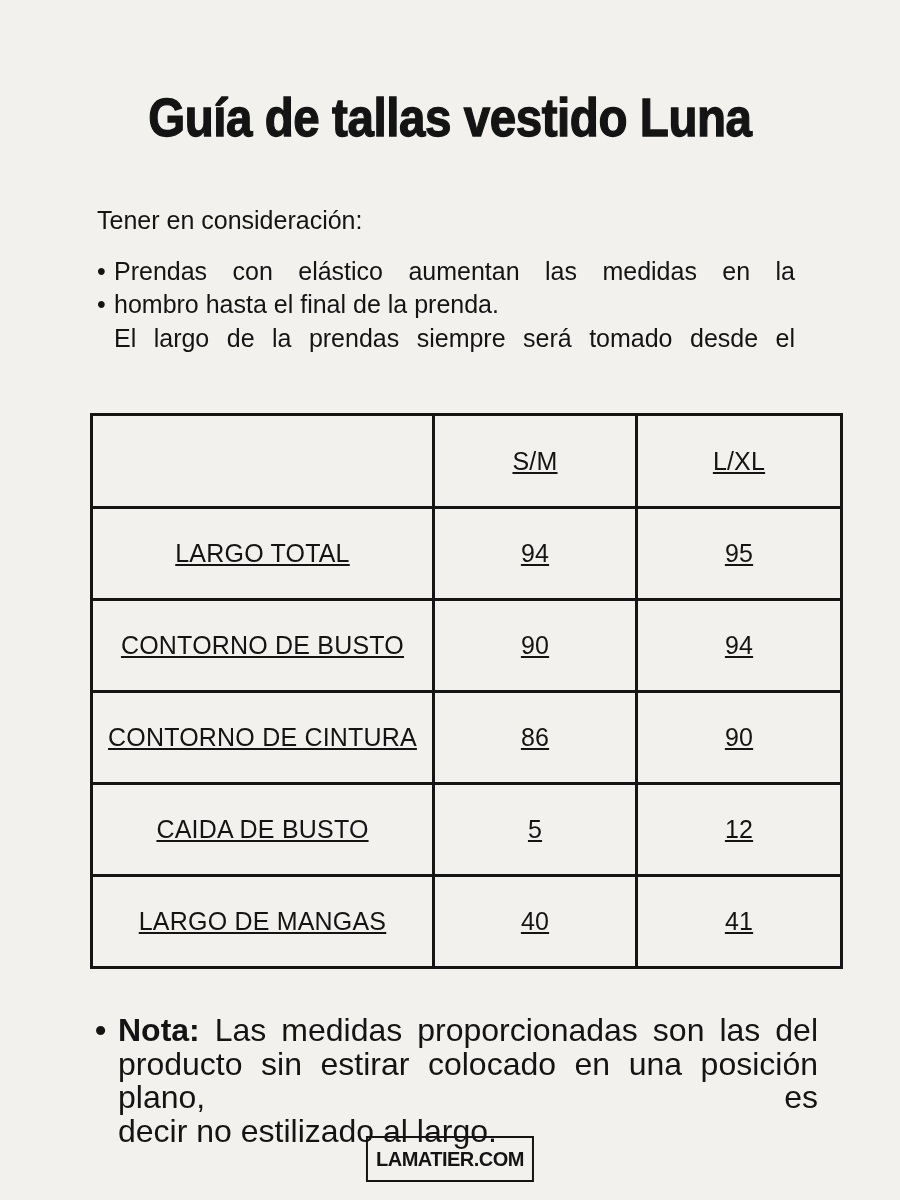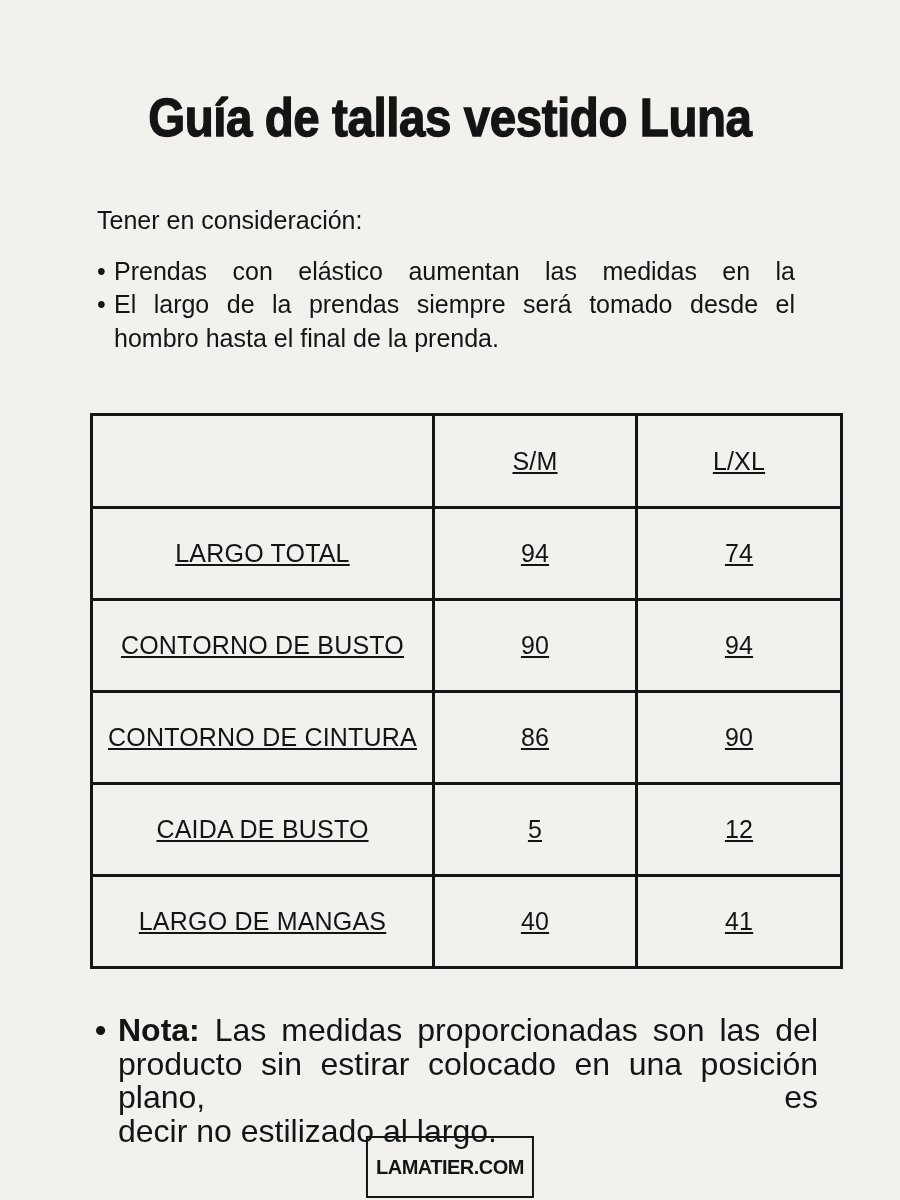--- a/index.html
+++ b/index.html
@@ -99,21 +99,21 @@
   }
   .note b { font-weight: bold; }
 
   
   .badge {
     position: absolute;
     top: 1136px;
     left: 450px;
     transform: translateX(-50%);
     border: 2px solid #151515;
-    padding: 16px 8px;
+    padding: 8px 8px;
     background: transparent;
   }
   .badge-text {
     display: inline-block;
     font-weight: bold;
     font-size: 20px;
     line-height: 26px;
     letter-spacing: -0.5px;
     white-space: nowrap;
   }
@@ -127,22 +127,22 @@
     <span class="title-text">Guía de tallas vestido Luna</span>
   </div>
 
   <div class="considerations">
     <div class="heading">Tener en consideración:</div>
     <ul class="blist">
       <li>
         <div class="jline just">Prendas con elástico aumentan las medidas en la</div>
       </li>
       <li>
+        <div class="jline">hombro hasta el final de la prenda.</div>
         <div class="jline just">El largo de la prendas siempre será tomado desde el</div>
-        <div class="jline">hombro hasta el final de la prenda.</div>
       </li>
     </ul>
   </div>
 
   <table class="size-table">
     <colgroup>
       <col class="c1">
         <col class="c2">
         <col class="c3">
     </colgroup>
@@ -150,21 +150,21 @@
       <tr>
         <th></th>
         <th>S/M</th>
         <th>L/XL</th>
       </tr>
     </thead>
     <tbody>
       <tr>
         <td>LARGO TOTAL</td>
         <td>94</td>
-        <td>74</td>
+        <td>95</td>
       </tr>
       <tr>
         <td>CONTORNO DE BUSTO</td>
         <td>90</td>
         <td>94</td>
       </tr>
       <tr>
         <td>CONTORNO DE CINTURA</td>
         <td>86</td>
         <td>90</td>

